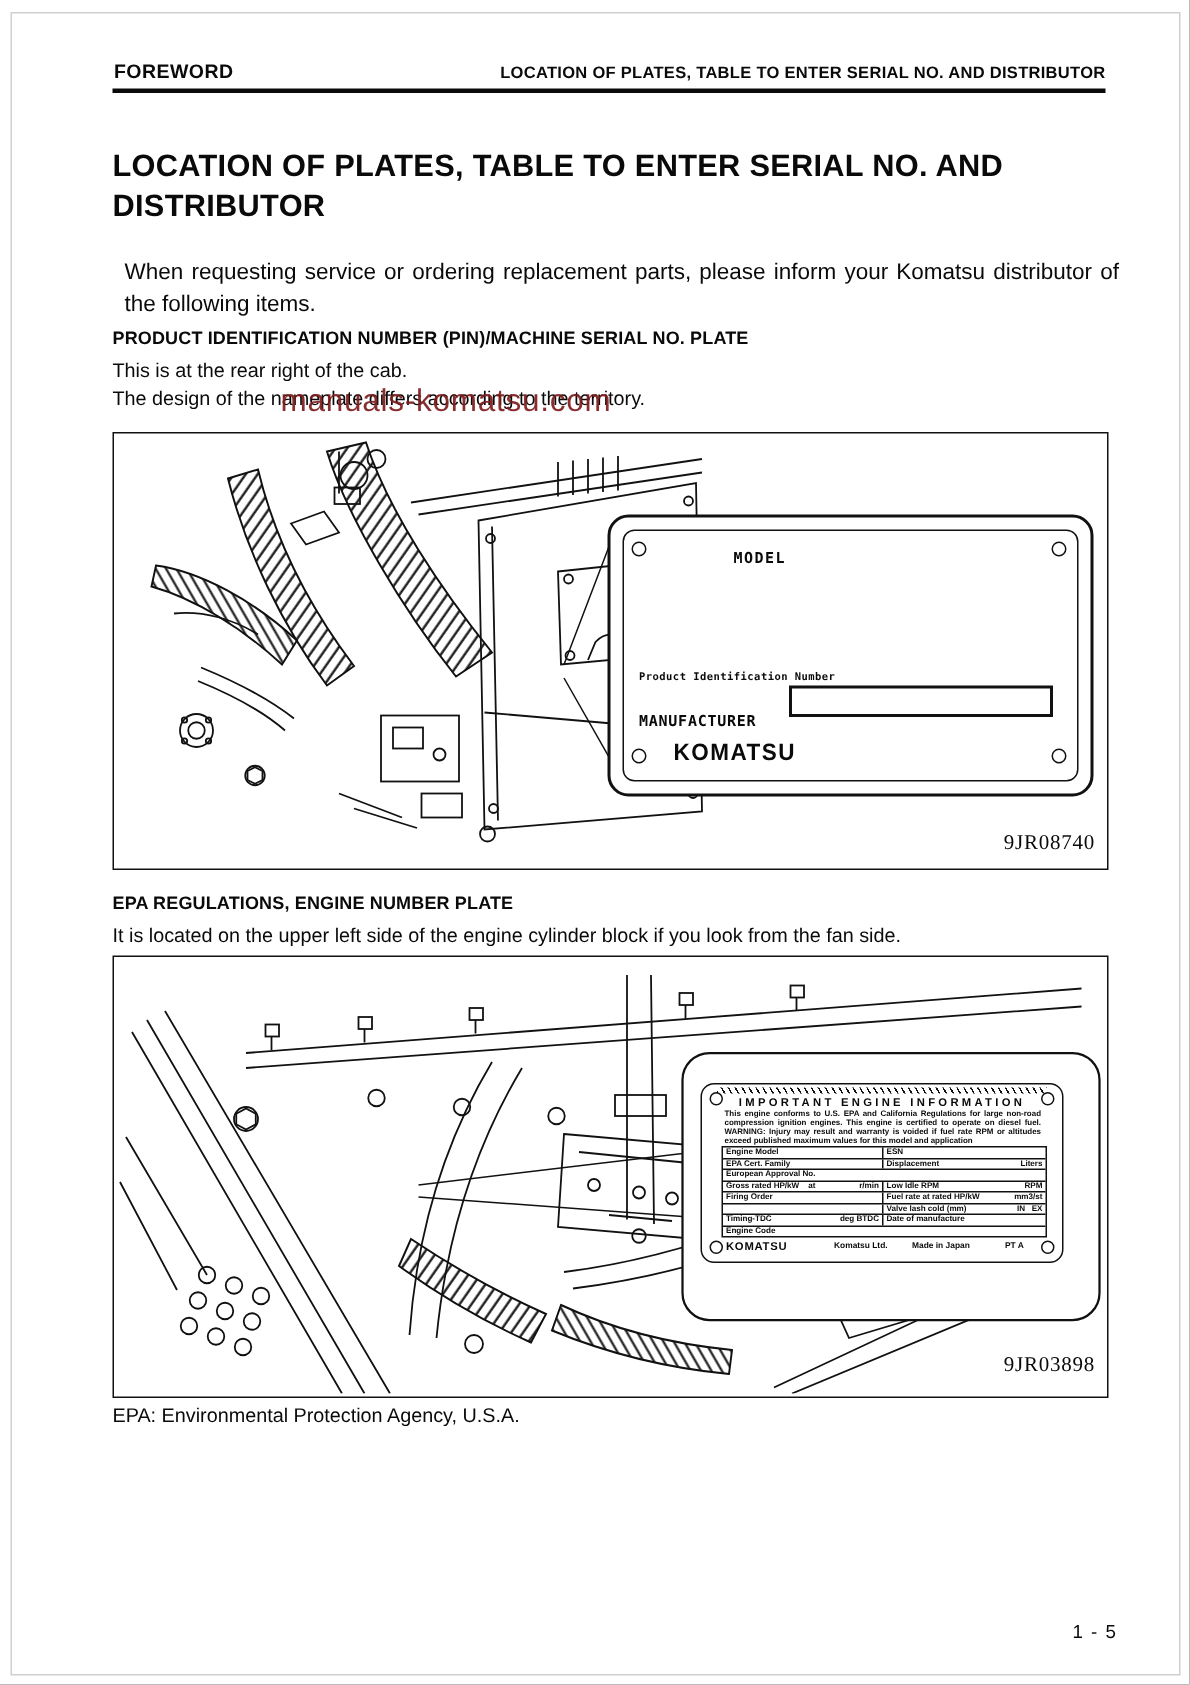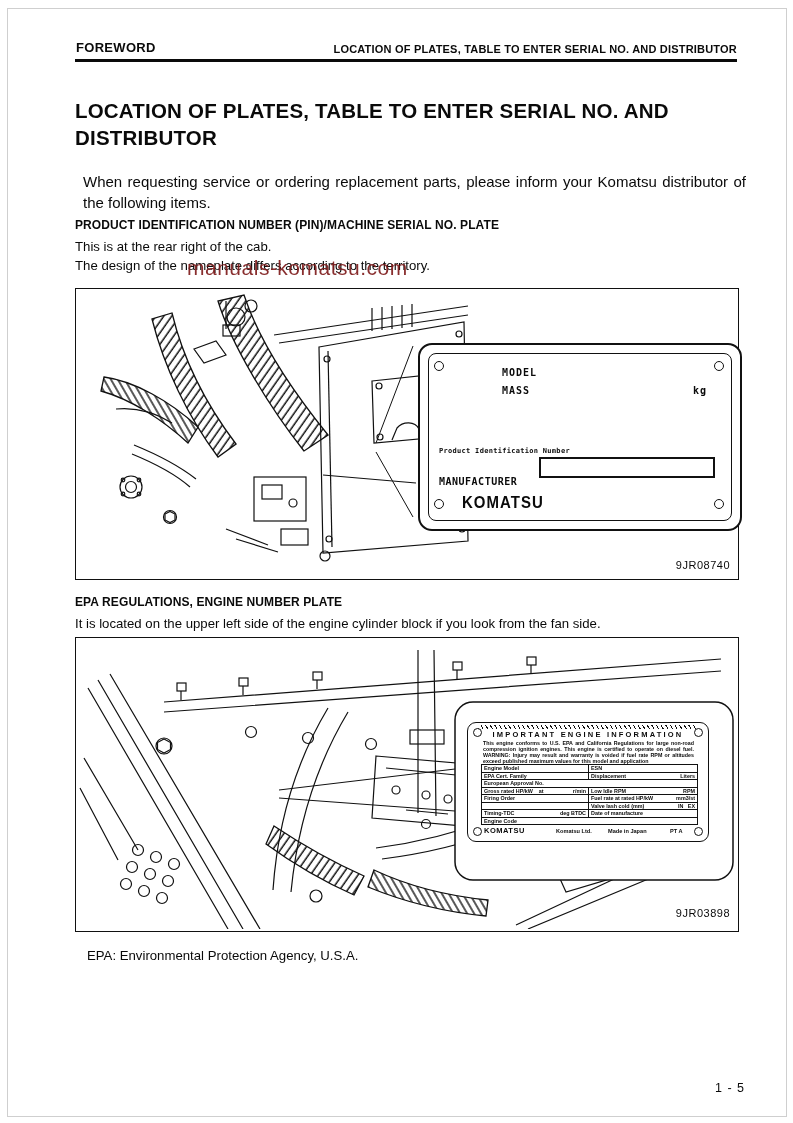--- a/index.html
+++ b/index.html
@@ -18,25 +18,25 @@
   .h-pin{top:218px;} .h-epa{top:595px;}
   .body-line{position:absolute;left:75px;font-size:13.2px;margin:0;}
   .b1{top:239px;} .b2{top:258px;} .b3{top:616px;}
 
   .watermark{position:absolute;left:187px;top:256px;font-size:21px;color:#7f1d1d;opacity:.92;
              letter-spacing:.5px;white-space:nowrap;}
 
   .figure{position:absolute;left:75px;width:662px;border:1.5px solid #111;background:#fff;}
   .fig1{top:288px;height:290px;} .fig2{top:637px;height:293px;}
   svg.art{position:absolute;left:0;top:0;}
-  .figcode{position:absolute;right:8px;font-family:Liberation Sans, sans-serif;font-size:11px;letter-spacing:.5px;}
+  .figcode{position:absolute;right:8px;font-family:Liberation Serif, serif;font-size:14px;letter-spacing:.5px;}
   .fig1 .figcode{bottom:8px;} .fig2 .figcode{bottom:12px;}
 
   
-  .plate1{position:absolute;left:342px;top:54px;width:320px;height:184px;border:2px solid #111;
+  .plate1{position:absolute;left:329px;top:54px;width:320px;height:184px;border:2px solid #111;
           border-radius:14px;background:#fff;}
   .plate1-inner{position:absolute;left:8px;top:8px;right:8px;bottom:8px;border:1.5px solid #111;border-radius:8px;}
   .screw{position:absolute;border:1.2px solid #111;border-radius:50%;background:#fff;}
   .plate1 .screw{width:8px;height:8px;}
   .p1s1{left:14px;top:16px;} .p1s2{right:16px;top:16px;} .p1s3{left:14px;bottom:20px;} .p1s4{right:16px;bottom:20px;}
   .p1rows{position:absolute;left:0;top:20px;right:0;}
   .p1row{position:relative;height:18.2px;font-family:"DejaVu Sans Mono",monospace;font-weight:bold;
          font-size:10px;letter-spacing:1px;}
   .p1label{position:absolute;left:82px;top:2px;white-space:pre;}
   .p1unit{position:absolute;right:33px;top:2px;}
@@ -63,21 +63,21 @@
   .t2l{width:102px;border-right:1px solid #111;display:flex;justify-content:space-between;align-items:center;
        padding:0 2px;font-size:5.4px;font-weight:bold;white-space:pre;overflow:hidden;}
   .t2r{flex:1;display:flex;justify-content:space-between;align-items:center;padding:0 2px;
        font-size:5.4px;font-weight:bold;white-space:pre;overflow:hidden;}
   .t2row.full .t2l{width:100%;border-right:none;}
   .p2brand{position:absolute;left:16px;top:103px;font-size:7.5px;font-weight:900;letter-spacing:.5px;}
   .p2company{position:absolute;left:88px;top:105px;font-size:5.6px;font-weight:bold;}
   .p2made{position:absolute;left:140px;top:105px;font-size:5.6px;font-weight:bold;}
   .p2pt{position:absolute;left:202px;top:105px;font-size:5.6px;font-weight:bold;}
 
-  .footnote{position:absolute;left:75px;top:936px;font-size:13.2px;margin:12px;}
+  .footnote{position:absolute;left:75px;top:936px;font-size:13.2px;margin:0;}
   .pagenum{position:absolute;right:48px;top:1081px;font-size:12.5px;letter-spacing:1px;}
 </style>
 </head>
 <body>
 
 <div class="page">
   <div class="scan-border"></div>
 
   <div class="hdr-left">FOREWORD</div>
   <div class="hdr-right">LOCATION OF PLATES, TABLE TO ENTER SERIAL NO. AND DISTRIBUTOR</div>
@@ -153,24 +153,20 @@
       <div class="plate1-inner"></div>
       <div class="screw p1s1"></div>
       <div class="screw p1s2"></div>
       <div class="screw p1s3"></div>
       <div class="screw p1s4"></div>
       <div class="p1rows">
         <div class="p1row">
           <span class="p1label">MODEL</span>
           <span class="p1unit"></span>
         </div>
-        <div class="p1row">
-          <span class="p1label">MASS</span>
-          <span class="p1unit">kg</span>
-        </div>
       </div>
       <div class="p1pin-label">Product Identification Number</div>
       <div class="p1pin-box"></div>
       <div class="p1manu">MANUFACTURER</div>
       <div class="p1logo">KOMATSU</div>
     </div>
 
     <div class="figcode">9JR08740</div>
   </div>
 

